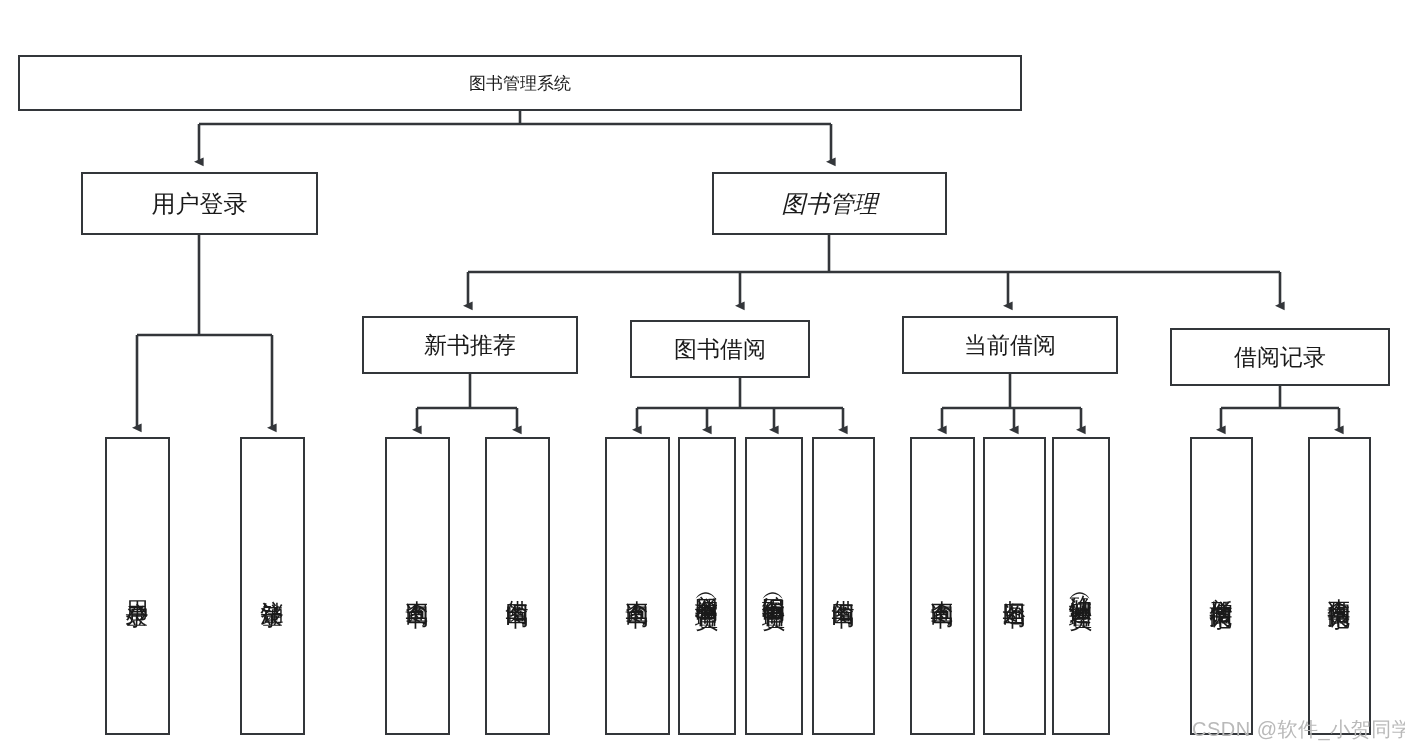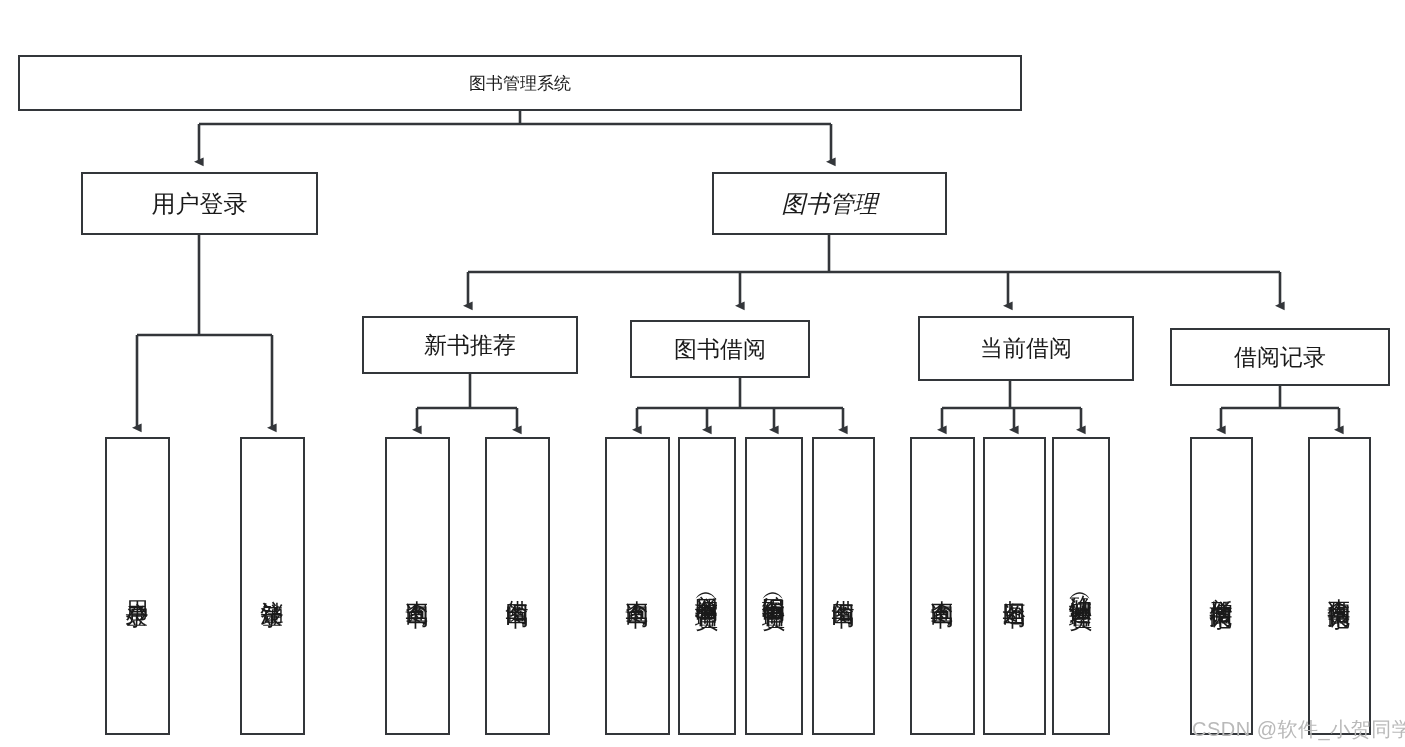--- a/index.html
+++ b/index.html
@@ -134,21 +134,21 @@
   <div class="node lvl2" style="left:712px;top:172px;width:235px;height:63px;font-style:italic;">
     <span class="htext">图书管理</span>
   </div>
 
   <div class="node lvl3" style="left:362px;top:316px;width:216px;height:58px;">
     <span class="htext">新书推荐</span>
   </div>
   <div class="node lvl3" style="left:630px;top:320px;width:180px;height:58px;">
     <span class="htext">图书借阅</span>
   </div>
-  <div class="node lvl3" style="left:902px;top:316px;width:216px;height:65px;margin-left:16px;">
+  <div class="node lvl3" style="left:902px;top:316px;width:216px;height:58px;">
     <span class="htext">当前借阅</span>
   </div>
   <div class="node lvl3" style="left:1170px;top:328px;width:220px;height:58px;">
     <span class="htext">借阅记录</span>
   </div>
 
   <div class="node leaf" style="left:105px;top:437px;width:65px;height:298px;">
     <span class="vtext">用户登录</span>
   </div>
   <div class="node leaf" style="left:240px;top:437px;width:65px;height:298px;">

